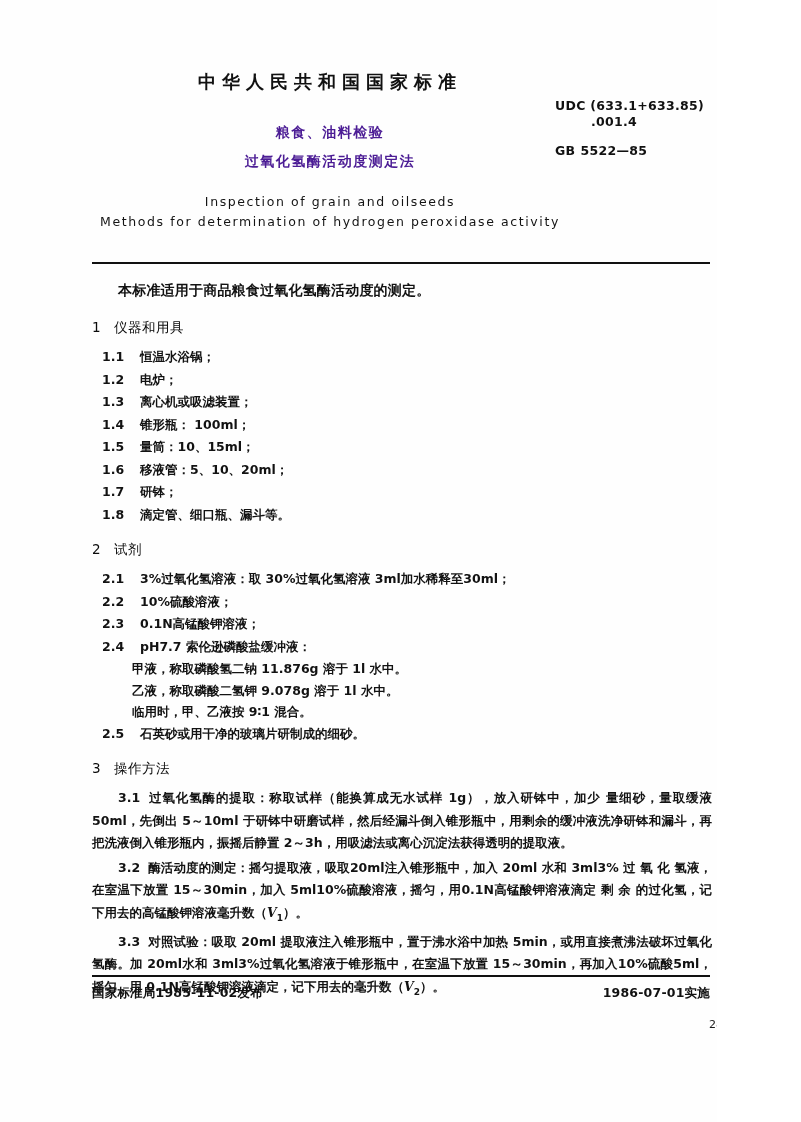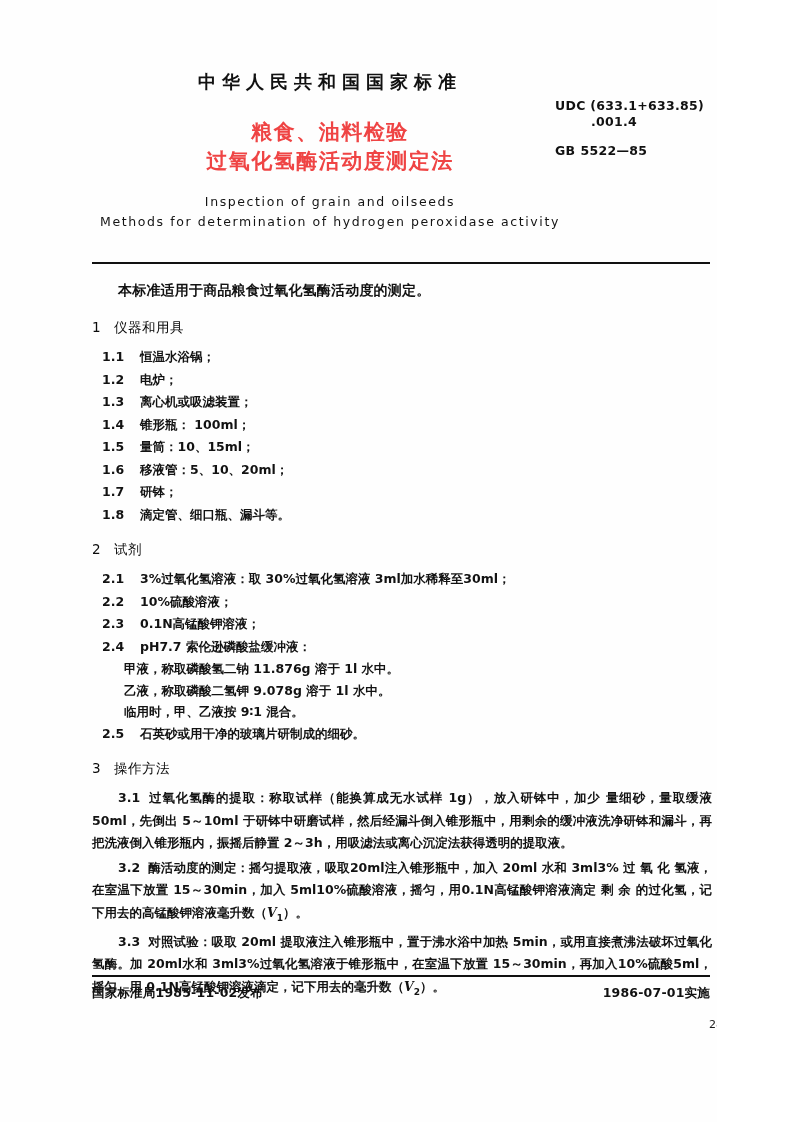--- a/index.html
+++ b/index.html
@@ -42,24 +42,24 @@
   }
   .title-block {
     position: absolute;
     left: 0;
     top: 118px;
     width: 660px;
     text-align: center;
   }
   .title-cn {
     font-weight: bold;
-    font-size: 21px;
+    font-size: 14px;
     letter-spacing: 1.5px;
     line-height: 29px;
-    color: #ef4444;
+    color: #4c1d95;
   }
   .subtitle-en {
     position: absolute;
     left: 0;
     top: 192px;
     width: 660px;
     text-align: center;
   }
   .subtitle-en div {
     font-family: "DejaVu Sans", "Liberation Sans", sans-serif;
@@ -129,21 +129,21 @@
     margin-bottom: 1px;
   }
   .item .inum {
     display: inline-block;
     width: 38px;
   }
   .subline {
     font-weight: bold;
     font-size: 12.5px;
     line-height: 21.5px;
-    margin-left: 32px;
+    margin-left: 40px;
     color: #121212;
   }
   .bodypara {
     font-weight: bold;
     font-size: 12.5px;
     line-height: 22.5px;
     text-align: justify;
     text-justify: inter-character;
     text-indent: 26px;
     color: #121212;

